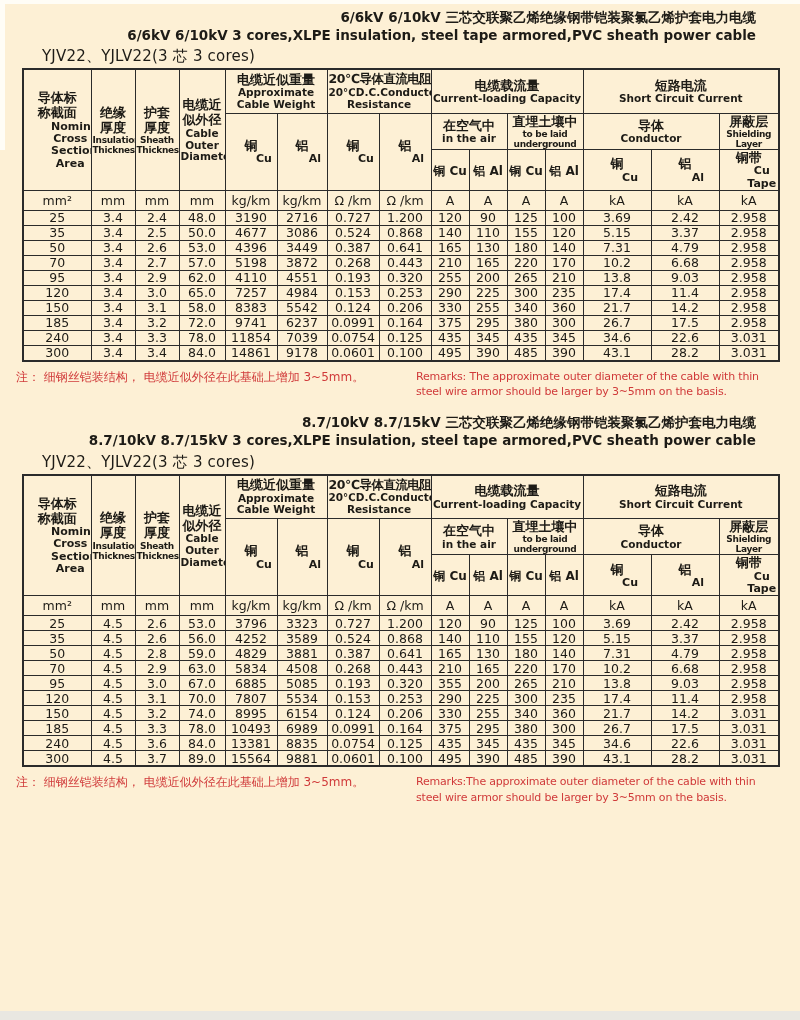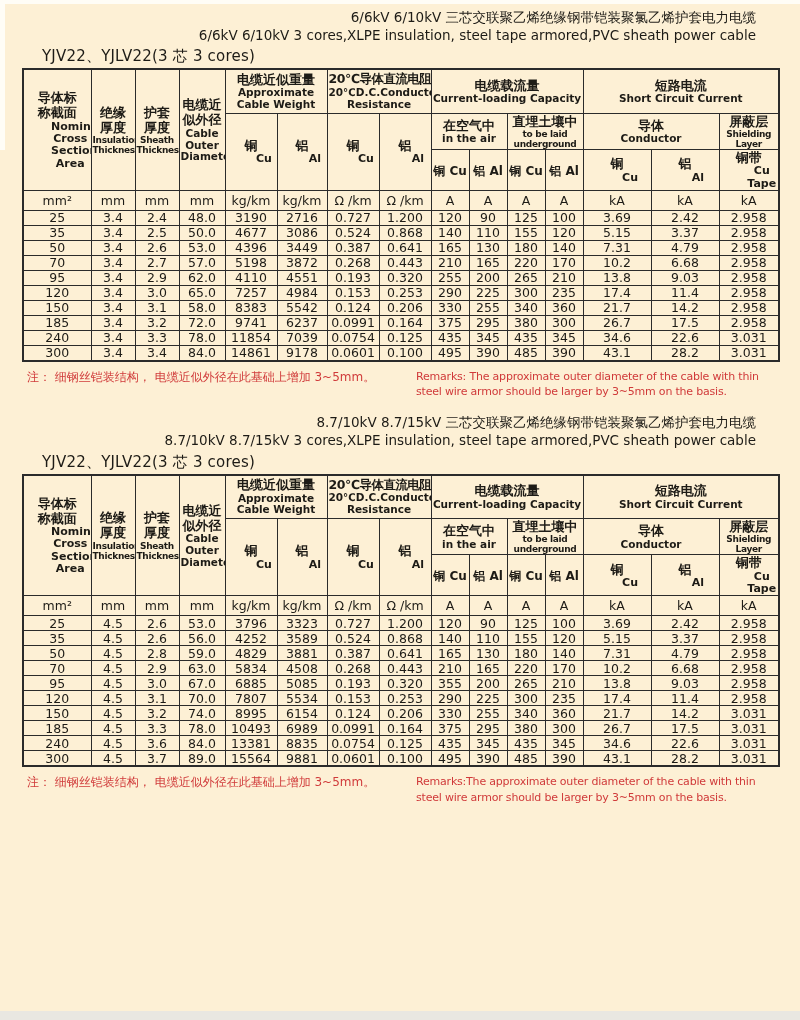--- a/index.html
+++ b/index.html
@@ -17,21 +17,21 @@
     background: var(--bg);
     color: var(--text);
     font-family: "DejaVu Sans", "Liberation Sans", sans-serif;
     position: relative;
     overflow: hidden;
   }
   .scan-edge-top { position:absolute; top:0; left:0; width:800px; height:4px; background:var(--edge); }
   .scan-edge-left { position:absolute; top:0; left:0; width:5px; height:150px; background:var(--edge); }
   .page-footer { position:absolute; bottom:0; left:0; width:800px; height:9px; background:var(--footer); }
 
-  .sec-title { text-align:right; padding:9px 44px 0 0; font-weight:normal; font-size:13.5px; line-height:1.3; }
+  .sec-title { text-align:right; padding:9px 44px 0 0; font-weight:bold; font-size:13.5px; line-height:1.3; }
   .sec-title.second { padding-top:14px; }
   .model-label { margin:3px 16px 2px 42px; font-size:15px; letter-spacing:0.2px; }
 
   .spec-table {
     border-collapse: collapse; table-layout: fixed;
     width: 756px; margin-left: 22px;
     border: 2px solid var(--border);
   }
   .spec-table th, .spec-table td {
     border: 1px solid var(--border);
@@ -54,21 +54,21 @@
   .zh-sm { font-size:12.5px; white-space:nowrap; letter-spacing:-0.5px; }
   .en { display:block; font-size:10.5px; font-weight:bold; line-height:1.12; }
   .en-lg { font-size:11px;margin-left:26px; }
   .en-sm { font-size:9px; letter-spacing:-0.3px; }
   .en-nw { white-space:nowrap; }
   .metal-inline { font-size:12px; font-weight:bold; white-space:nowrap;text-align:right; }
 
   tr.hru th { font-weight:normal; font-size:12.5px; }
   tbody td { font-size:12.5px; height:15px; line-height:1.05; }
 
-  .remarks { display:flex; justify-content:space-between; margin:7px 22px 0 27px; color:var(--remark); }
+  .remarks { display:flex; justify-content:space-between; margin:7px 22px 0 16px; color:var(--remark); }
   .remark-zh { width:372px; font-size:12px; line-height:1.4; }
   .remark-en { width:362px; font-size:11px; line-height:1.45; letter-spacing:-0.2px; }
 </style>
 </head>
 <body>
 
 <div class="scan-edge-top"></div>
 <div class="scan-edge-left"></div>
 
 <header class="sec-title">

